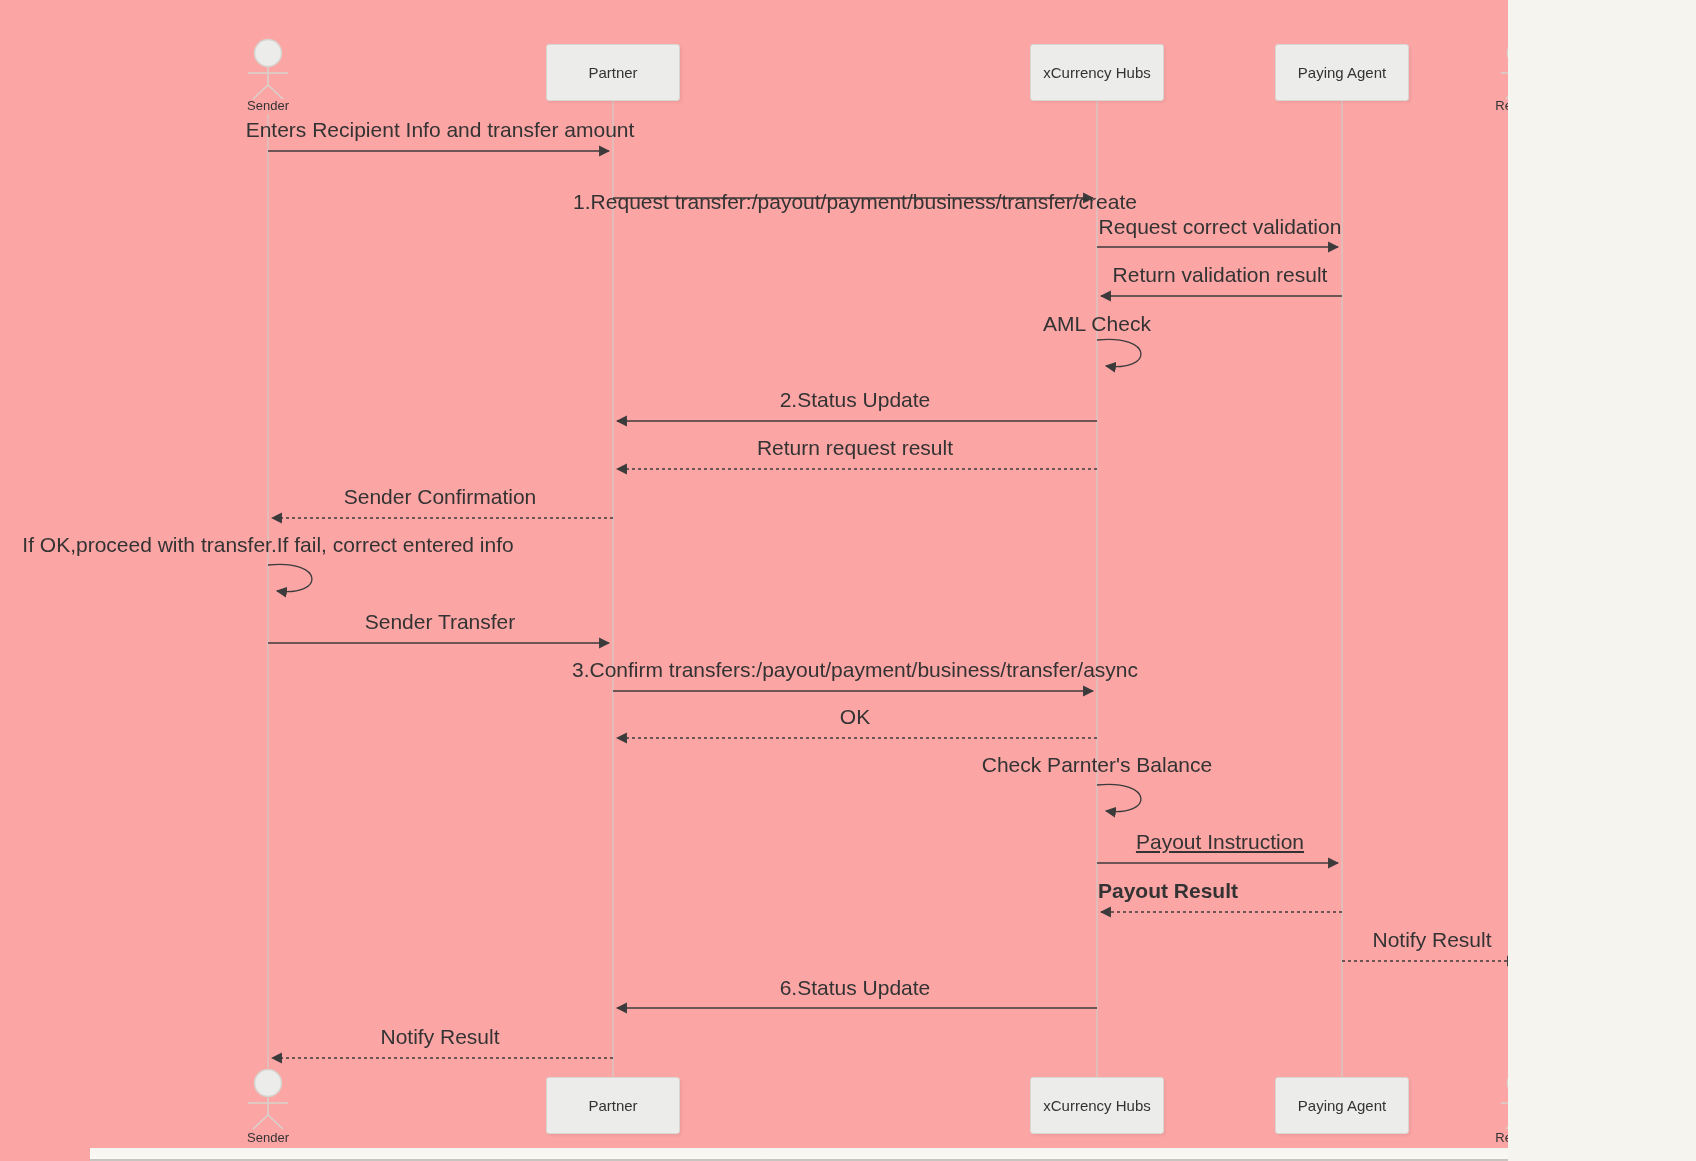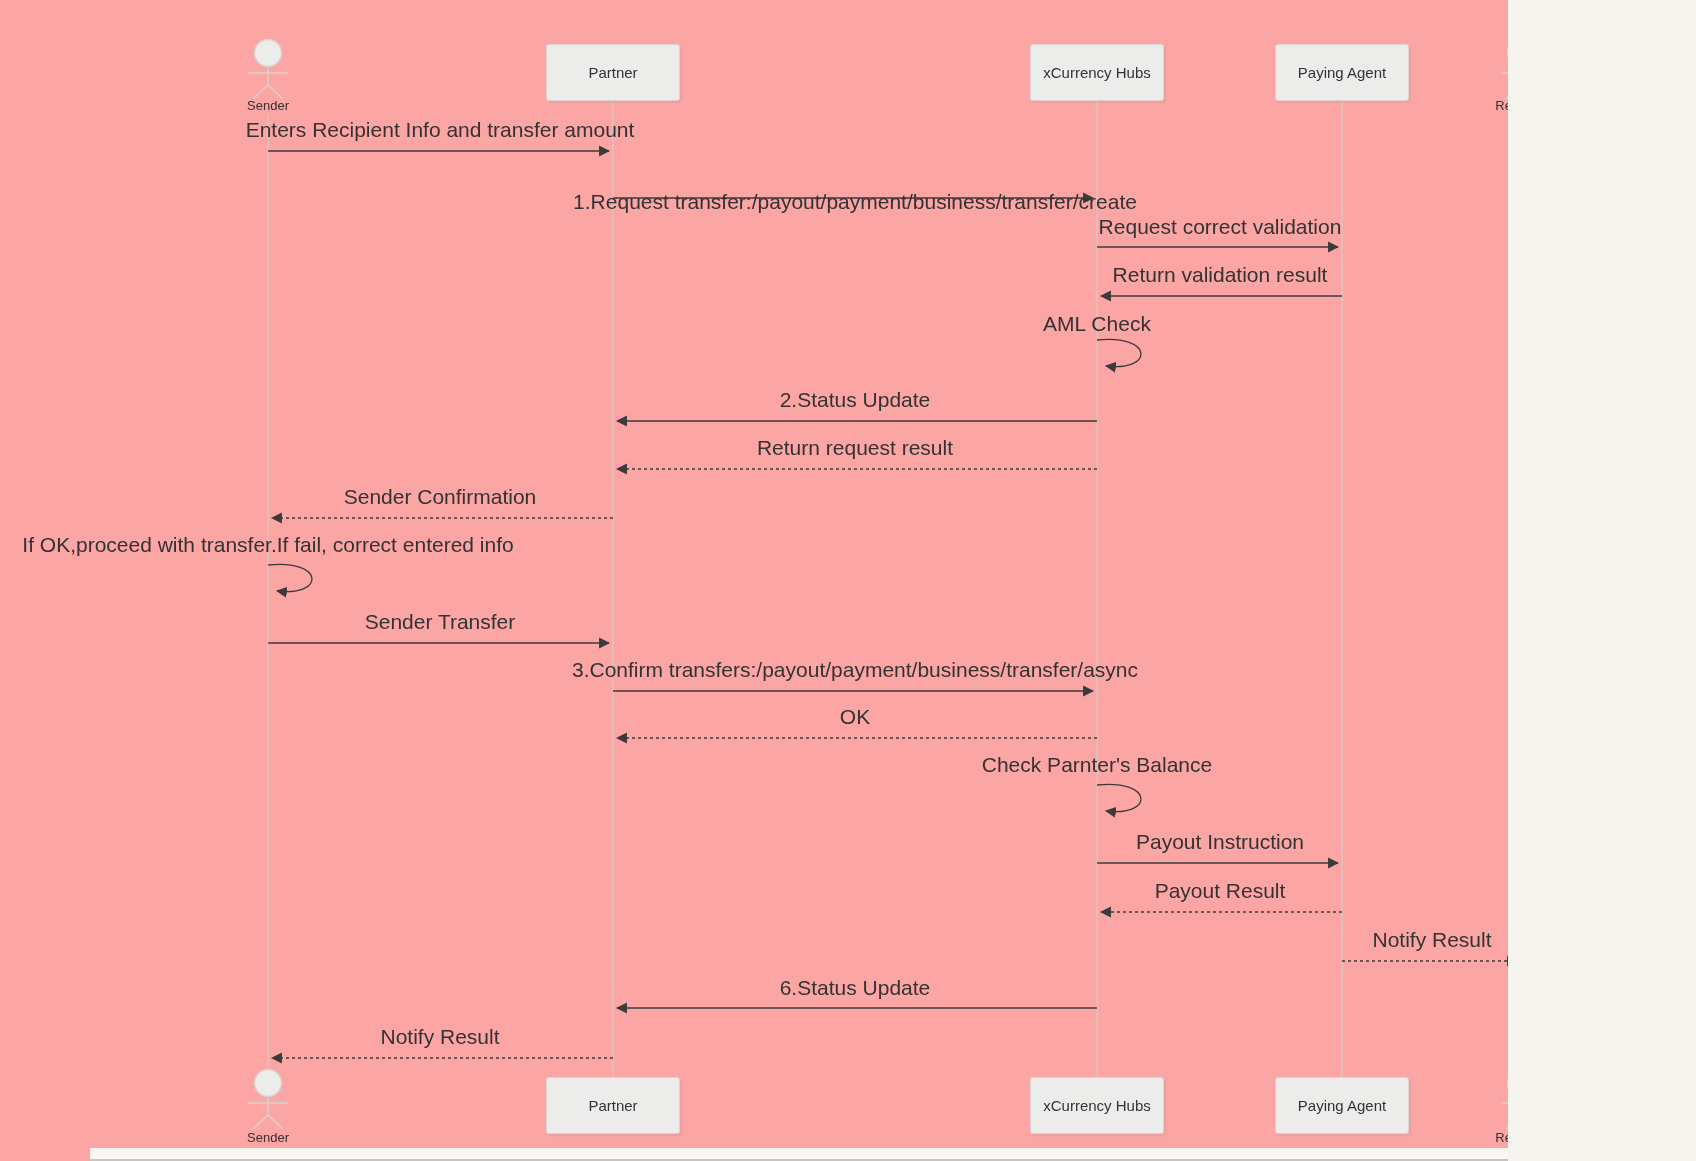--- a/index.html
+++ b/index.html
@@ -171,22 +171,22 @@
   <div class="msg-label" style="left:1220px; top:275px;">Return validation result</div>
   <div class="msg-label" style="left:1097px; top:324px;">AML Check</div>
   <div class="msg-label" style="left:855px;  top:400px;">2.Status Update</div>
   <div class="msg-label" style="left:855px;  top:448px;">Return request result</div>
   <div class="msg-label" style="left:440px;  top:497px;">Sender Confirmation</div>
   <div class="msg-label" style="left:268px;  top:545px;">If OK,proceed with transfer.If fail, correct entered info</div>
   <div class="msg-label" style="left:440px;  top:622px;">Sender Transfer</div>
   <div class="msg-label" style="left:855px;  top:670px;">3.Confirm transfers:/payout/payment/business/transfer/async</div>
   <div class="msg-label" style="left:855px;  top:717px;">OK</div>
   <div class="msg-label" style="left:1097px; top:765px;">Check Parnter's Balance</div>
-  <div class="msg-label" style="left:1220px; top:842px;">Payout Instruction</div>
-  <div class="msg-label" style="left:1220px; top:891px;">Payout Result</div>
+  <div class="msg-label" style="left:1220px; top:842px;text-decoration:underline;">Payout Instruction</div>
+  <div class="msg-label" style="left:1168px; top:891px;font-weight:bold;">Payout Result</div>
   <div class="msg-label" style="left:1432px; top:940px;">Notify Result</div>
   <div class="msg-label" style="left:855px;  top:988px;">6.Status Update</div>
   <div class="msg-label" style="left:440px;  top:1037px;">Notify Result</div>
 
   <div class="bottom-sheen"></div>
   <div class="bottom-edge"></div>
 
 </div>
 
 </body></html>

